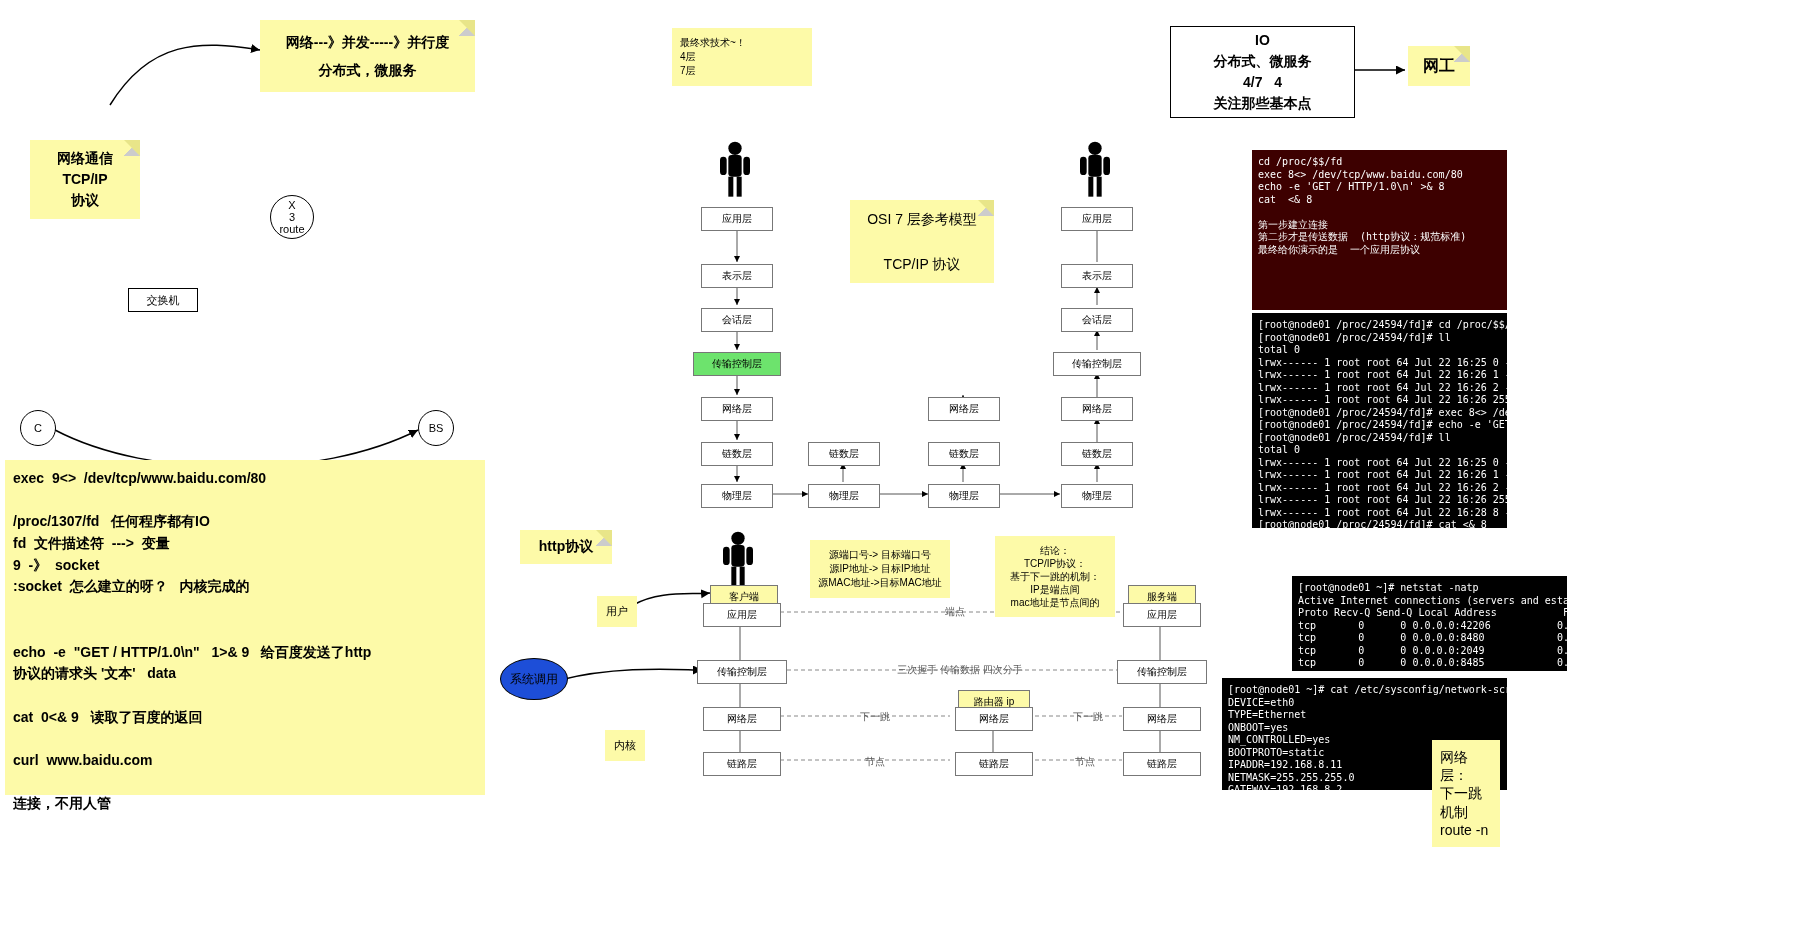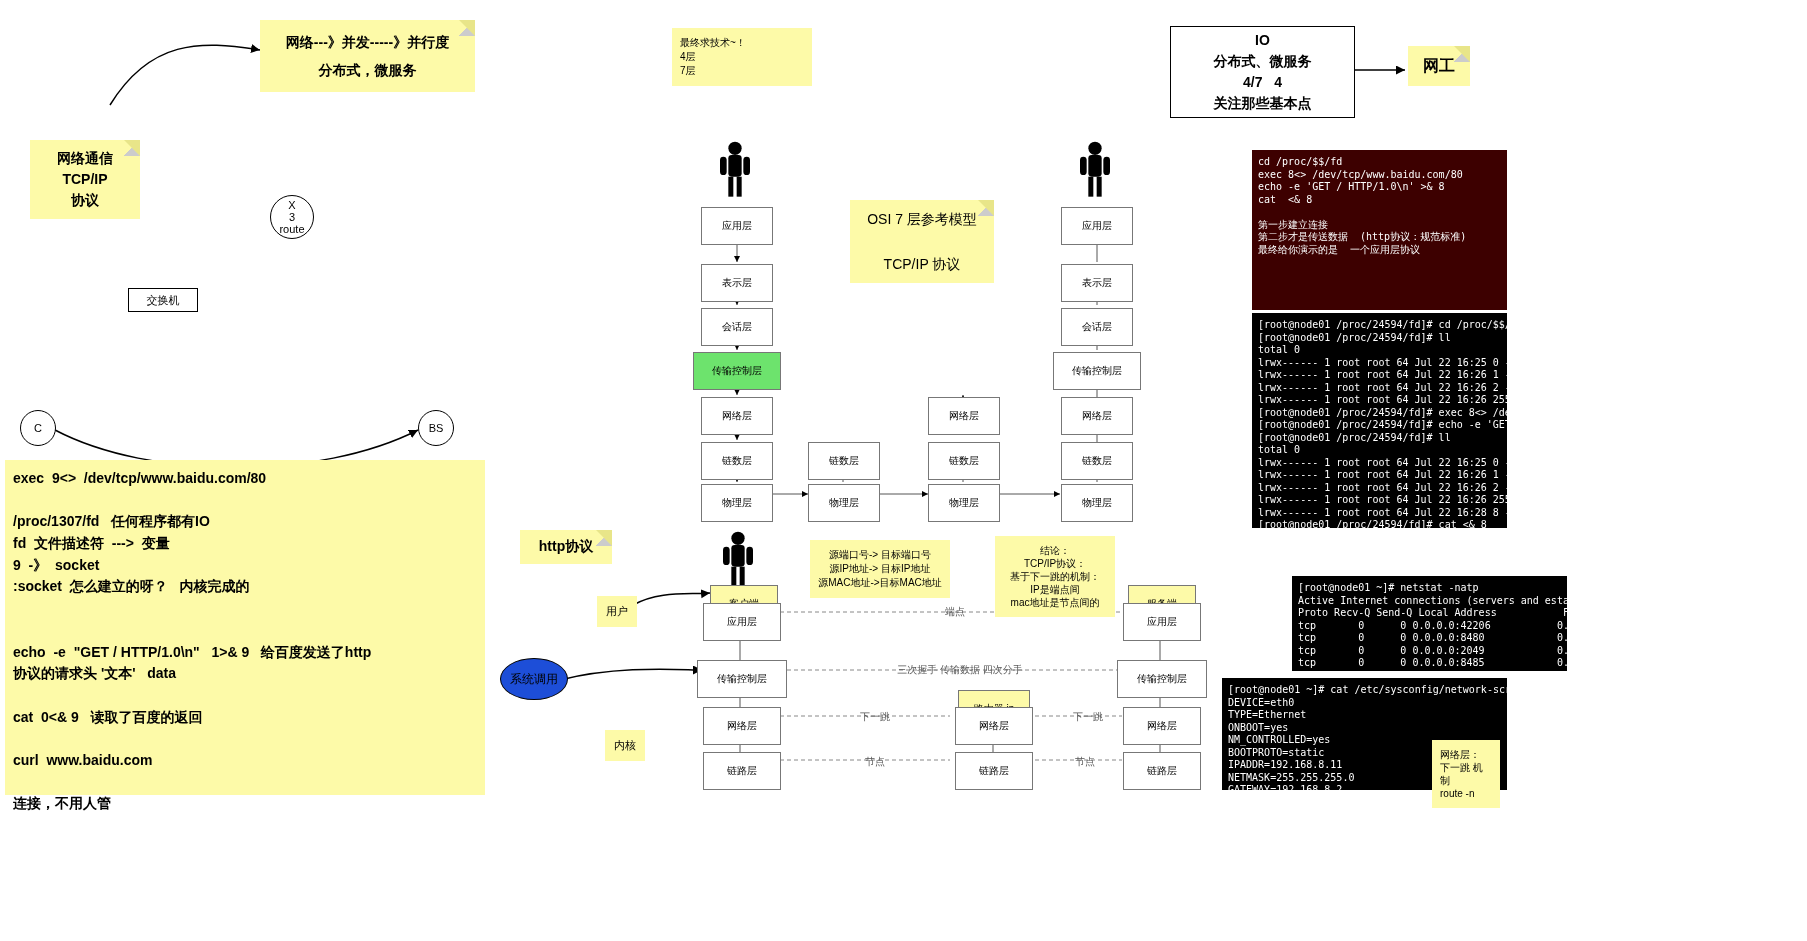--- a/index.html
+++ b/index.html
@@ -1,21 +1,21 @@
 <!DOCTYPE html>
 <html><head>
 <meta charset="utf-8">
 <style>
 html,body{margin:0;padding:0;font-family:"Microsoft YaHei",Arial,sans-serif;background:#fff;color:#000;font-size:12px}
 .canvas{position:relative;width:1807px;height:941px;overflow:hidden}
 .note{position:absolute;background:#fdfaa8;padding:8px;box-sizing:border-box;font-size:14px}
 .note.fold::after{content:"";position:absolute;top:0;right:0;width:0;height:0;border-style:solid;border-width:0 16px 16px 0;border-color:transparent #e8e589 transparent transparent}
 .note.fold::before{content:"";position:absolute;top:0;right:0;width:16px;height:16px;background:linear-gradient(135deg,#fdfaa8 50%,#ccc 50%)}
 .box{position:absolute;border:1.5px solid #000;background:#fff;text-align:center;display:flex;align-items:center;justify-content:center;font-size:12px;box-sizing:border-box}
-.smallbox{position:absolute;border:1px solid #777;background:#fff;text-align:center;font-size:10px;padding:11px 0;box-sizing:border-box}
+.smallbox{position:absolute;border:1px solid #777;background:#fff;text-align:center;font-size:10px;padding:4px 0;box-sizing:border-box}
 .circle{position:absolute;border:1.5px solid #000;border-radius:50%;background:#fff;display:flex;align-items:center;justify-content:center;font-size:11px;text-align:center;box-sizing:border-box}
 .oval{position:absolute;border:1.5px solid #000;border-radius:50%;background:#1d4ed8;display:flex;align-items:center;justify-content:center;font-size:12px;box-sizing:border-box}
 .term{position:absolute;background:#000;color:#fff;font-family:Consolas,monospace;font-size:10px;padding:6px;box-sizing:border-box;line-height:1.25;white-space:pre;overflow:hidden}
 .person{position:absolute}
 .person svg{width:40px;height:60px}
 .lbl{position:absolute;font-size:10px;color:#555;text-align:center}
 svg.conn{position:absolute;top:0;left:0;width:1807px;height:941px;pointer-events:none}
 </style>
 </head>
 <body>
@@ -257,17 +257,17 @@
 DEVICE=eth0
 TYPE=Ethernet
 ONBOOT=yes
 NM_CONTROLLED=yes
 BOOTPROTO=static
 IPADDR=192.168.8.11
 NETMASK=255.255.255.0
 GATEWAY=192.168.8.2
 DNS1=223.5.5.5</div>
 
-<div class="note" style="left: 1432px; top: 740px; width: 68px; font-size: 10px; line-height: 1.3; white-space: pre-wrap;">网络层：
+<div class="note" style="left: 1432px; top: 740px; width: 68px; font-size: 14px; line-height: 1.3; white-space: pre-wrap;">网络层：
 下一跳 机制
 route -n</div>
 
 </div>
 
 </body></html>

